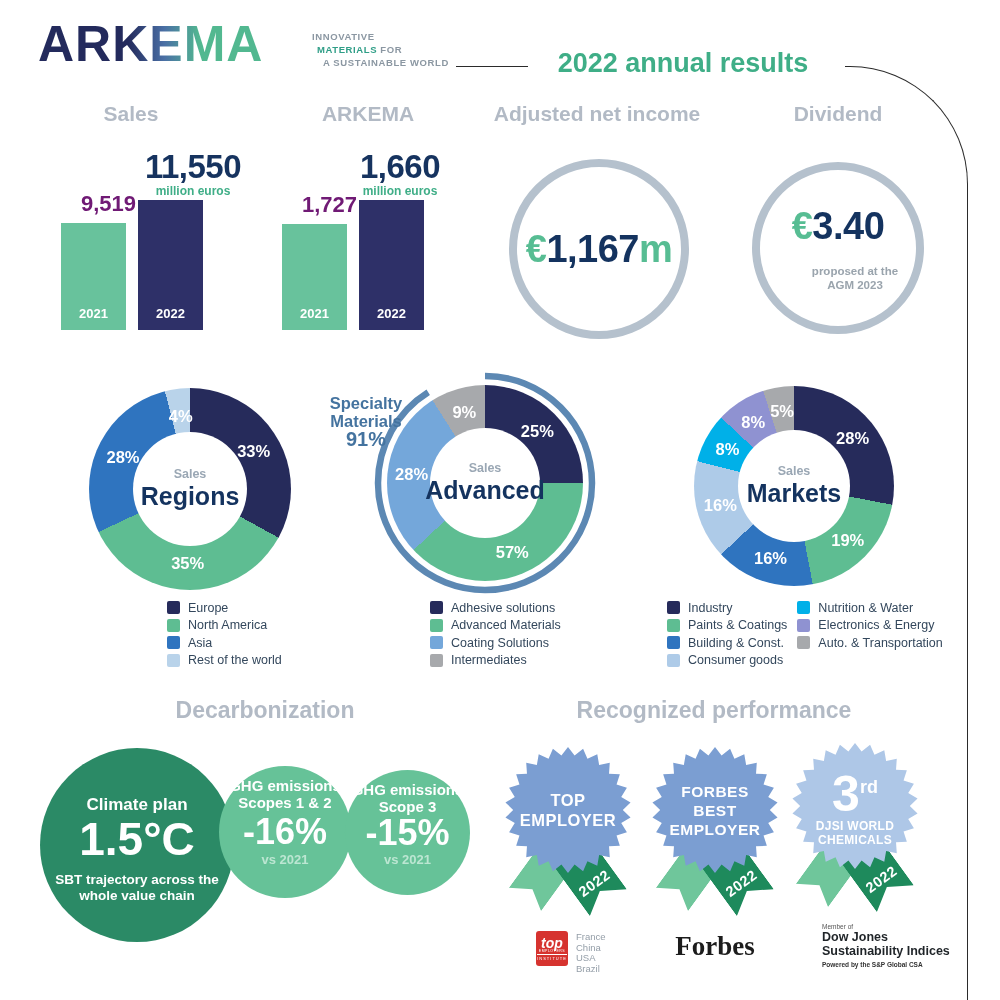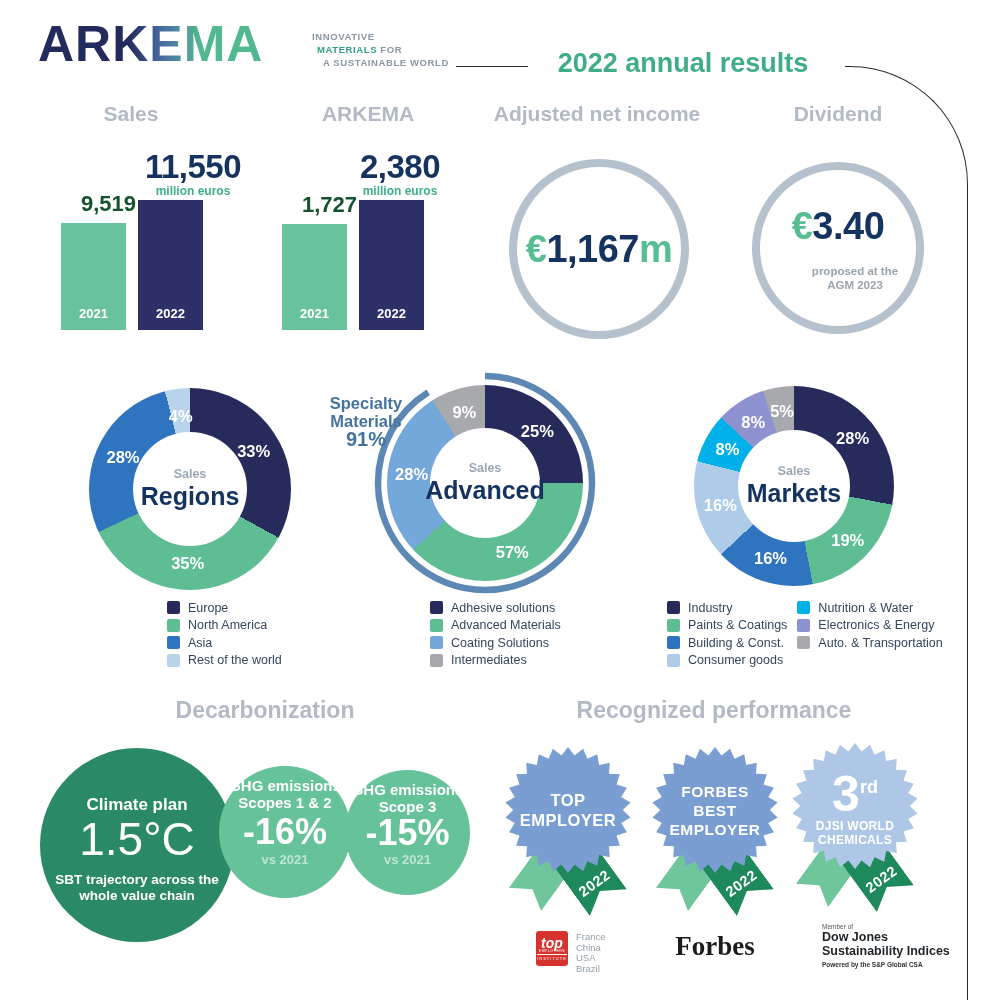--- a/index.html
+++ b/index.html
@@ -25,21 +25,21 @@
               font-size:27px;font-weight:700;color:#3fae87;}
 
   
   .hdr{position:absolute;font-size:21px;font-weight:700;color:#b2bac5;text-align:center;}
 
   
   .barchart{position:absolute;top:140px;width:145px;height:190px;}
   .bar{position:absolute;bottom:0;width:65px;}
   .bar-year{position:absolute;bottom:9px;width:100%;text-align:center;color:#fff;
             font-size:13px;font-weight:700;}
-  .val-prev{position:absolute;width:65px;text-align:center;font-size:22px;font-weight:700;color:#14532d;}
+  .val-prev{position:absolute;width:65px;text-align:center;font-size:22px;font-weight:700;color:#701a75;}
   .val-curr-block{position:absolute;width:120px;text-align:center;}
   .val-curr{font-size:33px;font-weight:800;color:#16335f;letter-spacing:-.5px;line-height:34px;}
   .val-unit{font-size:12px;font-weight:700;color:#3fae87;line-height:14px;}
 
   
   .kpi-circle{position:absolute;border:8px solid #b5c1cd;border-radius:50%;background:#fff;
               display:flex;flex-direction:column;align-items:center;justify-content:center;}
   .kpi-big{font-size:38px;font-weight:800;color:#14335f;letter-spacing:-.5px;}
   .kpi-cur{color:#57bd93;}
   .kpi-note{font-size:11.5px;font-weight:700;color:#9aa4ad;line-height:14px;text-align:center;
@@ -66,21 +66,21 @@
 
   
   .section-title{position:absolute;font-size:23px;font-weight:700;color:#b2bac5;text-align:center;}
 
   
   .decarb-circle{position:absolute;border-radius:50%;color:#fff;text-align:center;}
   .climate{left:40px;top:748px;width:194px;height:194px;}
   .ghg1{left:219px;top:766px;width:132px;height:132px;}
   .ghg2{left:345px;top:770px;width:125px;height:125px;}
   .cl-l1{position:absolute;top:47px;width:100%;font-size:17px;font-weight:700;}
-  .cl-big{position:absolute;top:64px;width:100%;font-size:46px;font-weight:400;}
+  .cl-big{position:absolute;top:64px;width:100%;font-size:46px;font-weight:700;}
   .cl-l2{position:absolute;top:124px;width:100%;font-size:13.5px;font-weight:700;line-height:16px;}
   .ghg-l1{position:absolute;top:11px;width:100%;font-size:15px;font-weight:700;line-height:17px;}
   .ghg-val{position:absolute;top:45px;width:100%;font-size:36px;font-weight:800;}
   .ghg-note{position:absolute;top:86px;width:100%;font-size:13px;font-weight:700;color:#bce6d2;}
   .ghg2 .ghg-val{top:42px;} .ghg2 .ghg-note{top:82px;}
 
   
   .badge-wrap{position:absolute;width:126px;height:126px;}
   .starburst{position:absolute;left:0;top:0;width:126px;height:126px;z-index:2;color:#fff;
              display:flex;flex-direction:column;align-items:center;justify-content:center;text-align:center;}
@@ -140,21 +140,21 @@
       <div class="bar-year">2021</div>
     </div>
     <div class="bar" style="left: 77px; height: 130px; background: rgb(46, 48, 104);">
       <div class="bar-year">2022</div>
     </div>
   </div>
 
   <div class="barchart" style="left:282px;">
     <div class="val-prev" style="left: 15px; bottom: 112px;">1,727</div>
     <div class="val-curr-block" style="left: 58px; bottom: 132px;">
-      <div class="val-curr">2,380</div>
+      <div class="val-curr">1,660</div>
       <div class="val-unit">million euros</div>
     </div>
     <div class="bar" style="left: 0px; height: 106px; background: rgb(104, 194, 156);">
       <div class="bar-year">2021</div>
     </div>
     <div class="bar" style="left: 77px; height: 130px; background: rgb(46, 48, 104);">
       <div class="bar-year">2022</div>
     </div>
   </div>
 

